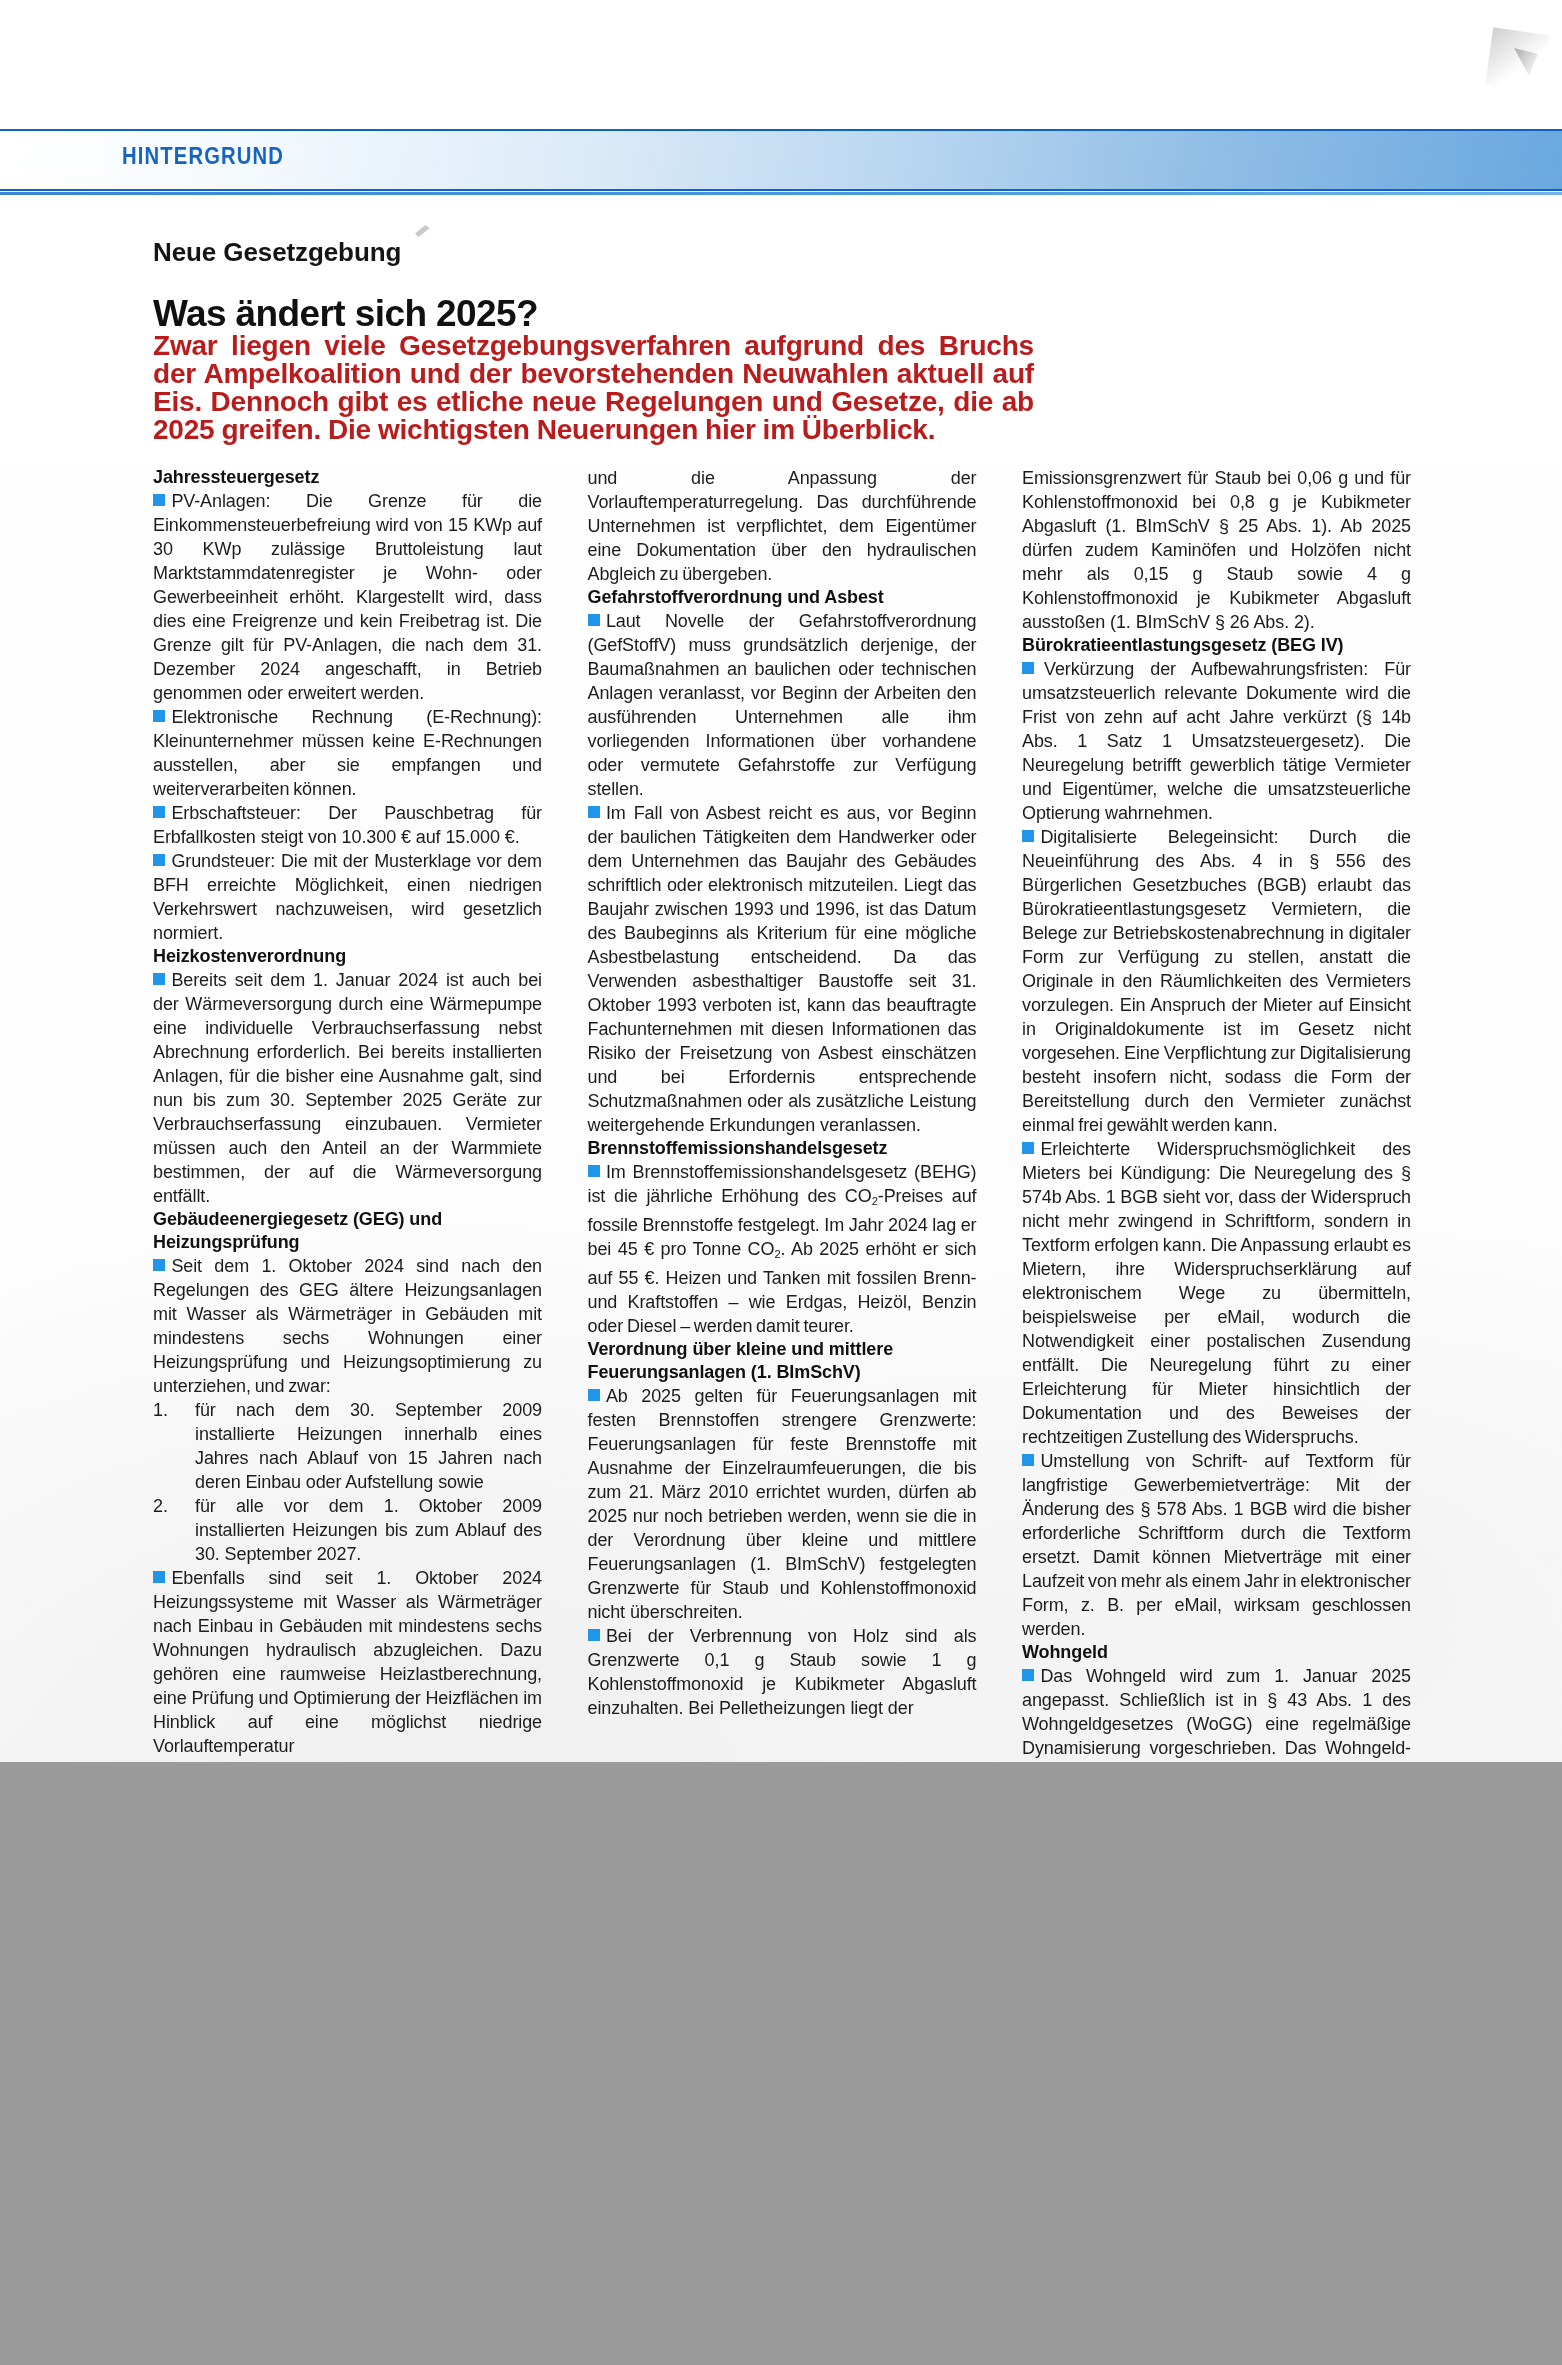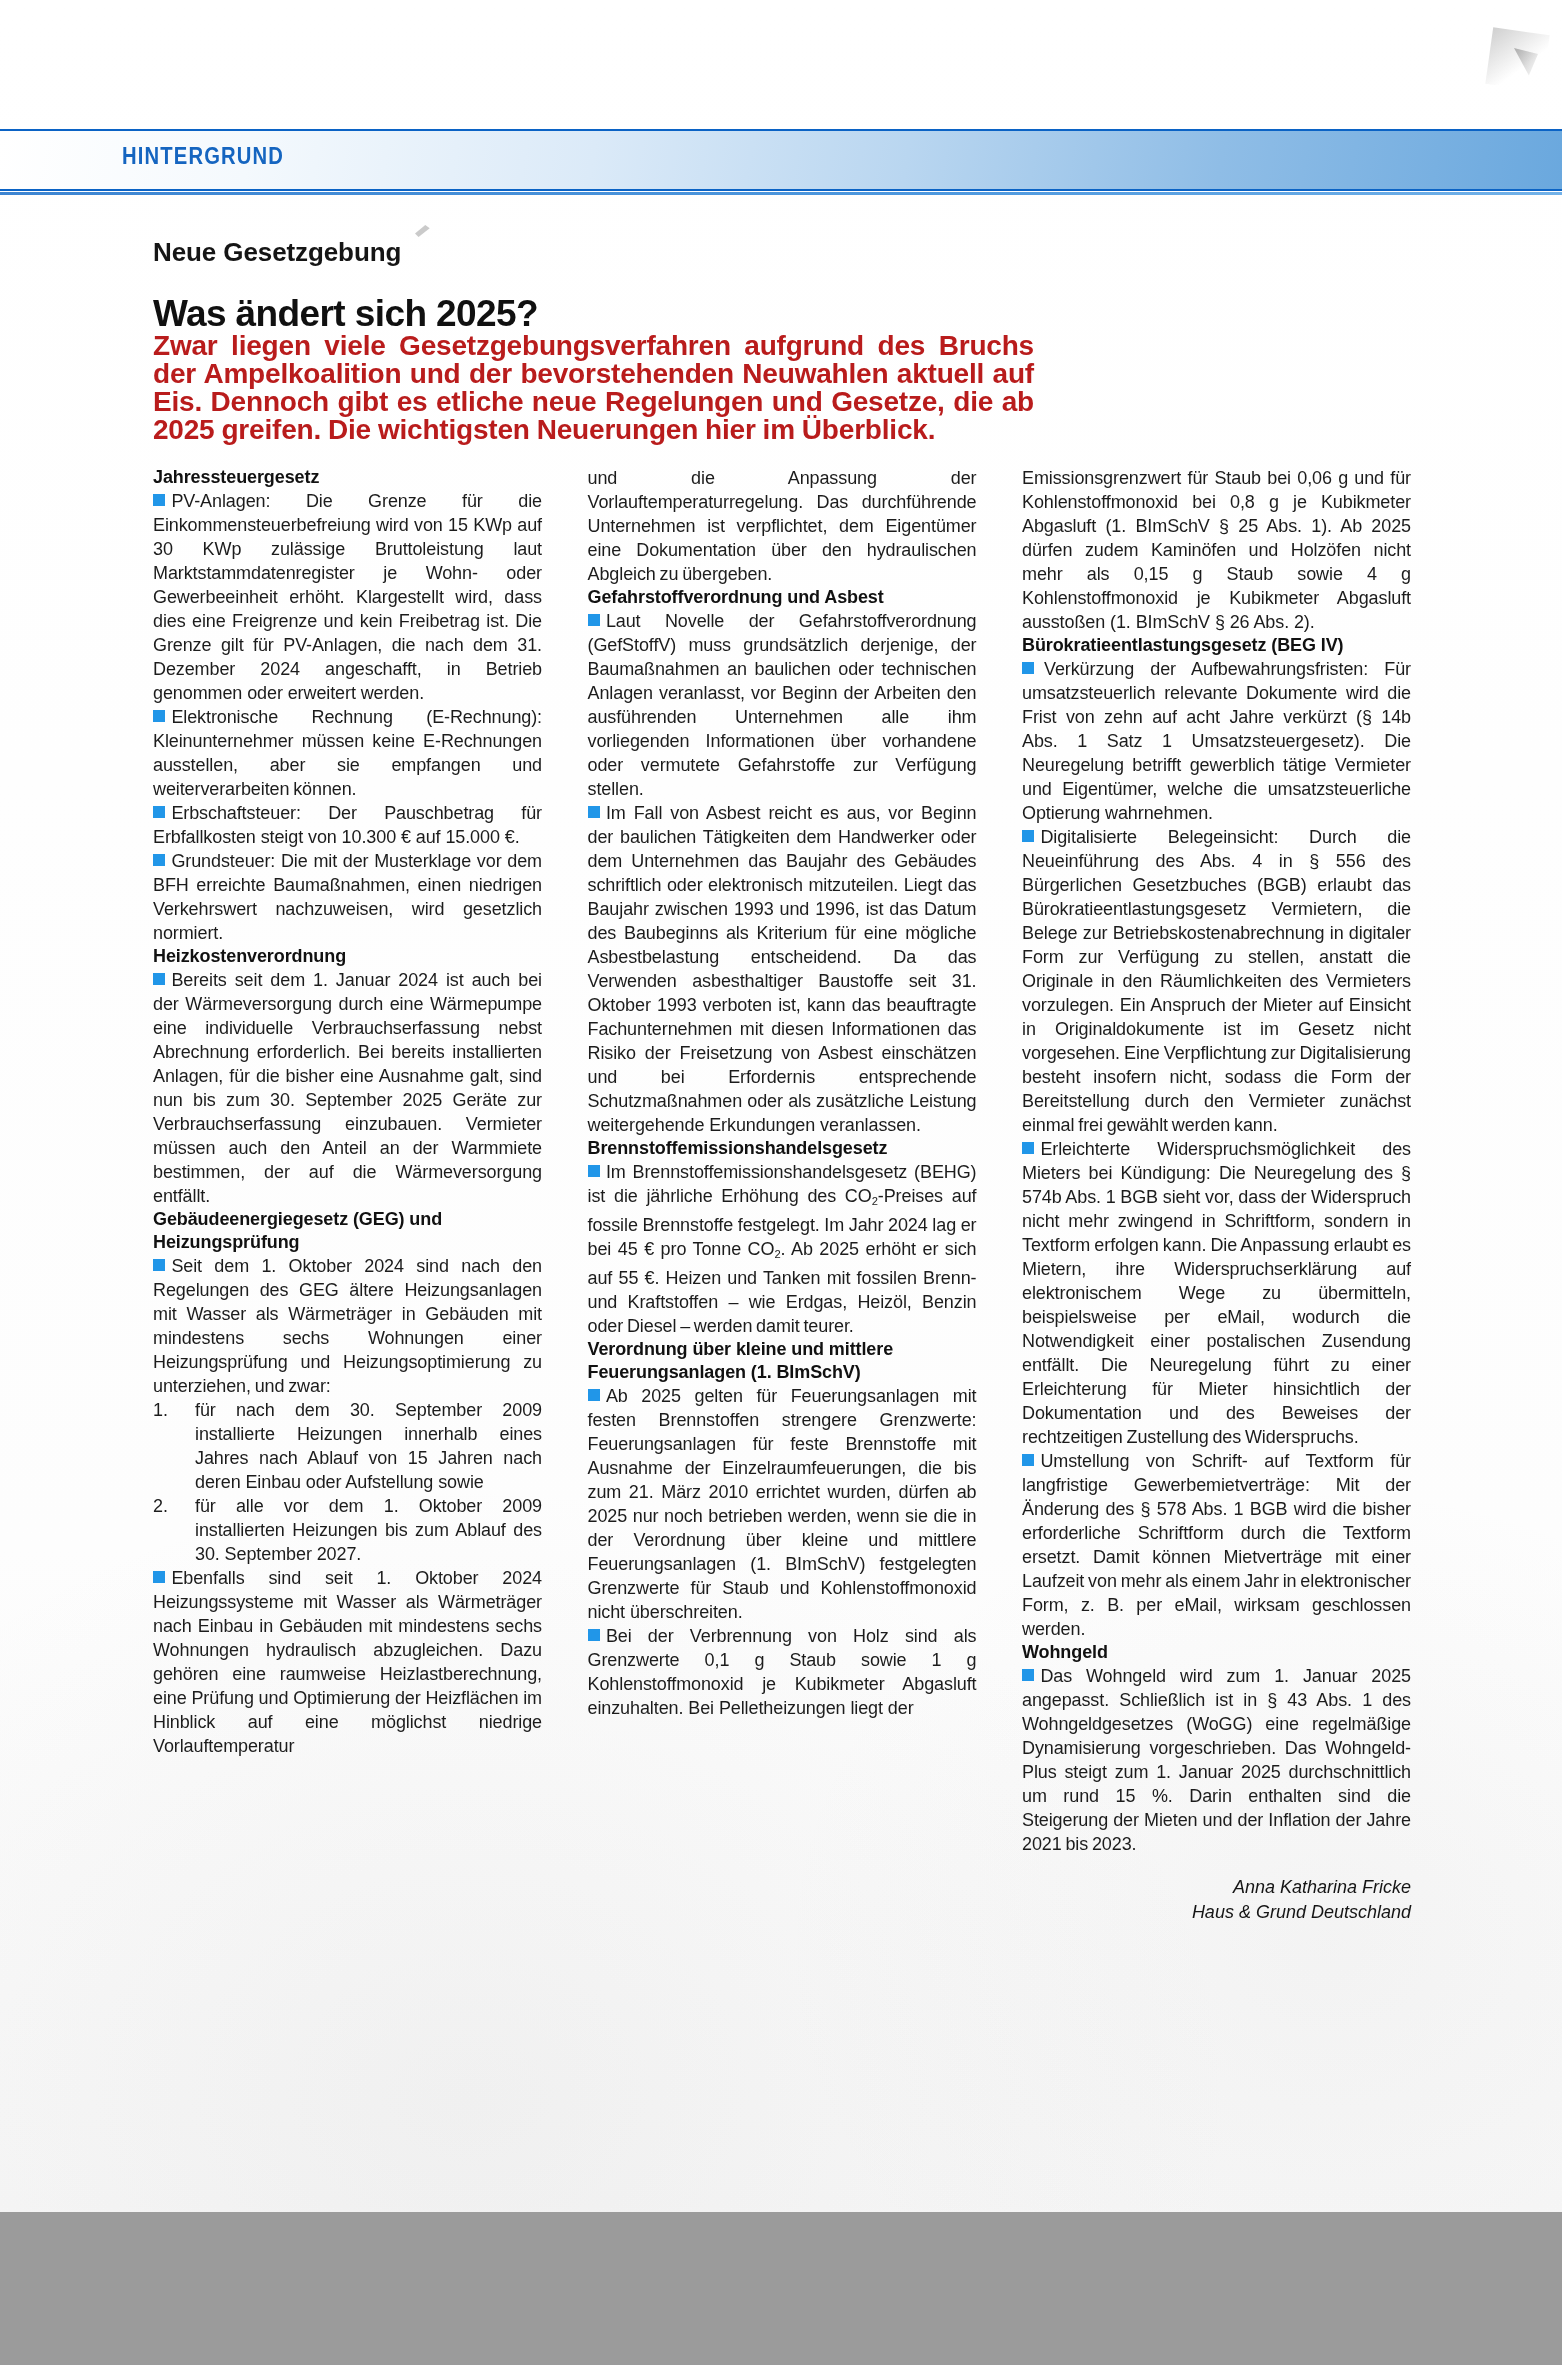--- a/index.html
+++ b/index.html
@@ -4,21 +4,21 @@
 <title>DAS HAUSEIGENTUM — Hintergrund</title>
 <style>
   html, body {
     margin: 0;
     padding: 0;
     background: #9b9b9b;
   }
   .page {
     position: relative;
     width: 1562px;
-    height: 2212px;
+    height: 1762px;
     background: #ffffff;
     overflow: hidden;
     font-family: "Liberation Sans", "DejaVu Sans", sans-serif;
     color: #1a1a1a;
     box-sizing: border-box;
   }
 
   
   .paper-tint {
     position: absolute;
@@ -250,21 +250,21 @@
   <div class="intro">Zwar liegen viele Gesetzgebungsverfahren aufgrund des Bruchs der Ampelkoalition und der bevorstehenden Neuwahlen aktuell auf Eis. Dennoch gibt es etliche neue Regelungen und Gesetze, die ab 2025 greifen. Die wichtigsten Neuerungen hier im Überblick.</div>
 
   <div class="columns">
 
     <div class="col c1">
 
       <h3 class="sect">Jahressteuergesetz</h3>
       <p class="body"><span class="bullet"></span><span>PV-Anlagen: Die Grenze für die Einkommensteuerbefreiung wird von 15 KWp auf 30 KWp zulässige Bruttoleistung laut Marktstammdatenregister je Wohn- oder Gewerbeeinheit erhöht. Klargestellt wird, dass dies eine Freigrenze und kein Freibetrag ist. Die Grenze gilt für PV-Anlagen, die nach dem 31. Dezember 2024 angeschafft, in Betrieb genommen oder erweitert werden.</span></p>
       <p class="body tight"><span class="bullet"></span><span>Elektronische Rechnung (E-Rechnung): Kleinunternehmer müssen keine E-Rechnungen ausstellen, aber sie empfangen und weiterverarbeiten können.</span></p>
       <p class="body"><span class="bullet"></span><span>Erbschaftsteuer: Der Pauschbetrag für Erbfallkosten steigt von 10.300 € auf 15.000 €.</span></p>
-      <p class="body"><span class="bullet"></span><span>Grundsteuer: Die mit der Musterklage vor dem BFH erreichte Baumaßnahmen, einen niedrigen Verkehrswert nachzuweisen, wird gesetzlich normiert.</span></p>
+      <p class="body"><span class="bullet"></span><span>Grundsteuer: Die mit der Musterklage vor dem BFH erreichte Möglichkeit, einen niedrigen Verkehrswert nachzuweisen, wird gesetzlich normiert.</span></p>
 
       <h3 class="sect sect-gap">Heizkostenverordnung</h3>
       <p class="body"><span class="bullet"></span><span>Bereits seit dem 1. Januar 2024 ist auch bei der Wärmeversorgung durch eine Wärmepumpe eine individuelle Verbrauchserfassung nebst Abrechnung erforderlich. Bei bereits installierten Anlagen, für die bisher eine Ausnahme galt, sind nun bis zum 30. September 2025 Geräte zur Verbrauchserfassung einzubauen. Vermieter müssen auch den Anteil an der Warmmiete bestimmen, der auf die Wärmeversorgung entfällt.</span></p>
 
       <h3 class="sect sect-gap">Gebäudeenergiegesetz (GEG) und Heizungsprüfung</h3>
       <p class="body tight"><span class="bullet"></span><span>Seit dem 1. Oktober 2024 sind nach den Regelungen des GEG ältere Heizungsanlagen mit Wasser als Wärmeträger in Gebäuden mit mindestens sechs Wohnungen einer Heizungsprüfung und Heizungsoptimierung zu unterziehen, und zwar:</span></p>
       <ol class="numlist">
         <li><span class="num">1.</span><span>für nach dem 30. September 2009 installierte Heizungen innerhalb eines Jahres nach Ablauf von 15 Jahren nach deren Einbau oder Aufstellung sowie</span></li>
         <li><span class="num">2.</span><span>für alle vor dem 1. Oktober 2009 installierten Heizungen bis zum Ablauf des 30. September 2027.</span></li>
       </ol>

